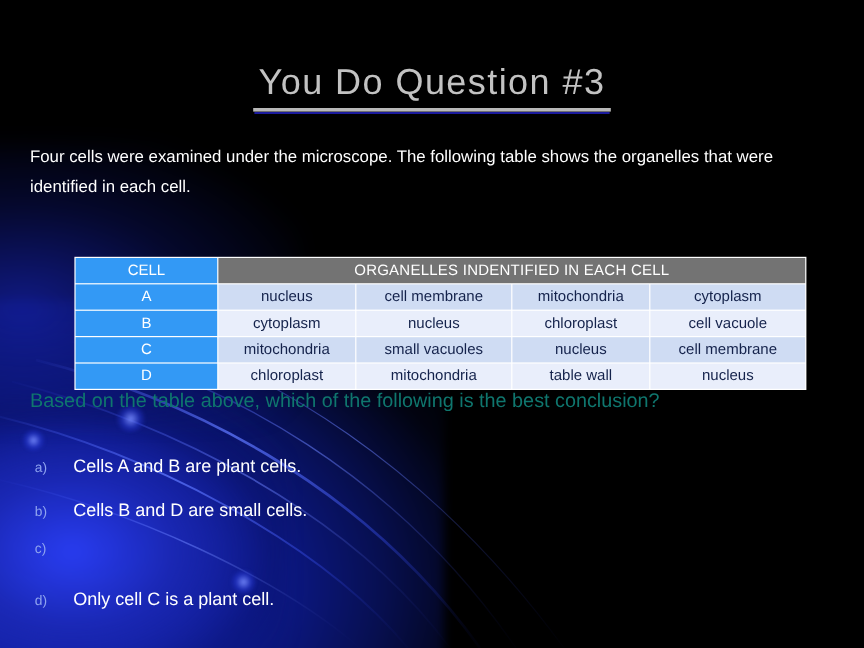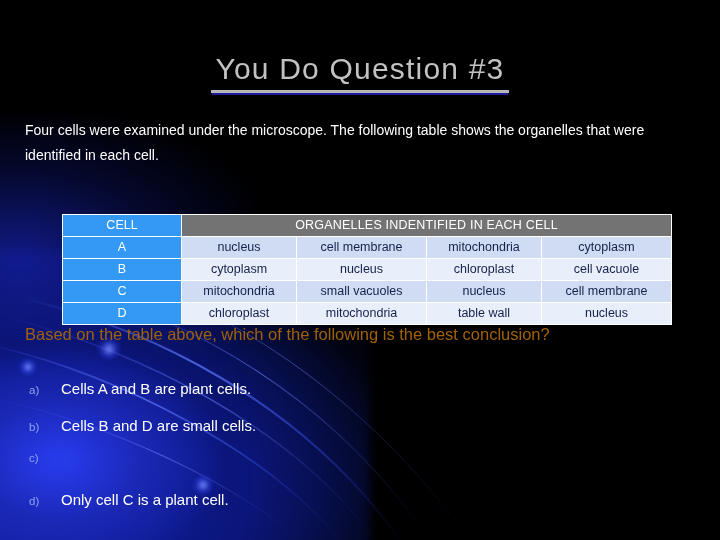--- a/index.html
+++ b/index.html
@@ -158,21 +158,21 @@
     background: #e9eefb;
     color: #14224b;
   }
 
   
   #question {
     position: absolute;
     left: 25px;
     top: 322px;
     width: 660px;
-    color: #a16207;
+    color: #0f766e;
     font-size: 16.5px;
     line-height: 25px;
   }
   #options {
     position: absolute;
     left: 25px;
     top: 378px;
     width: 600px;
   }
   .opt-row {

